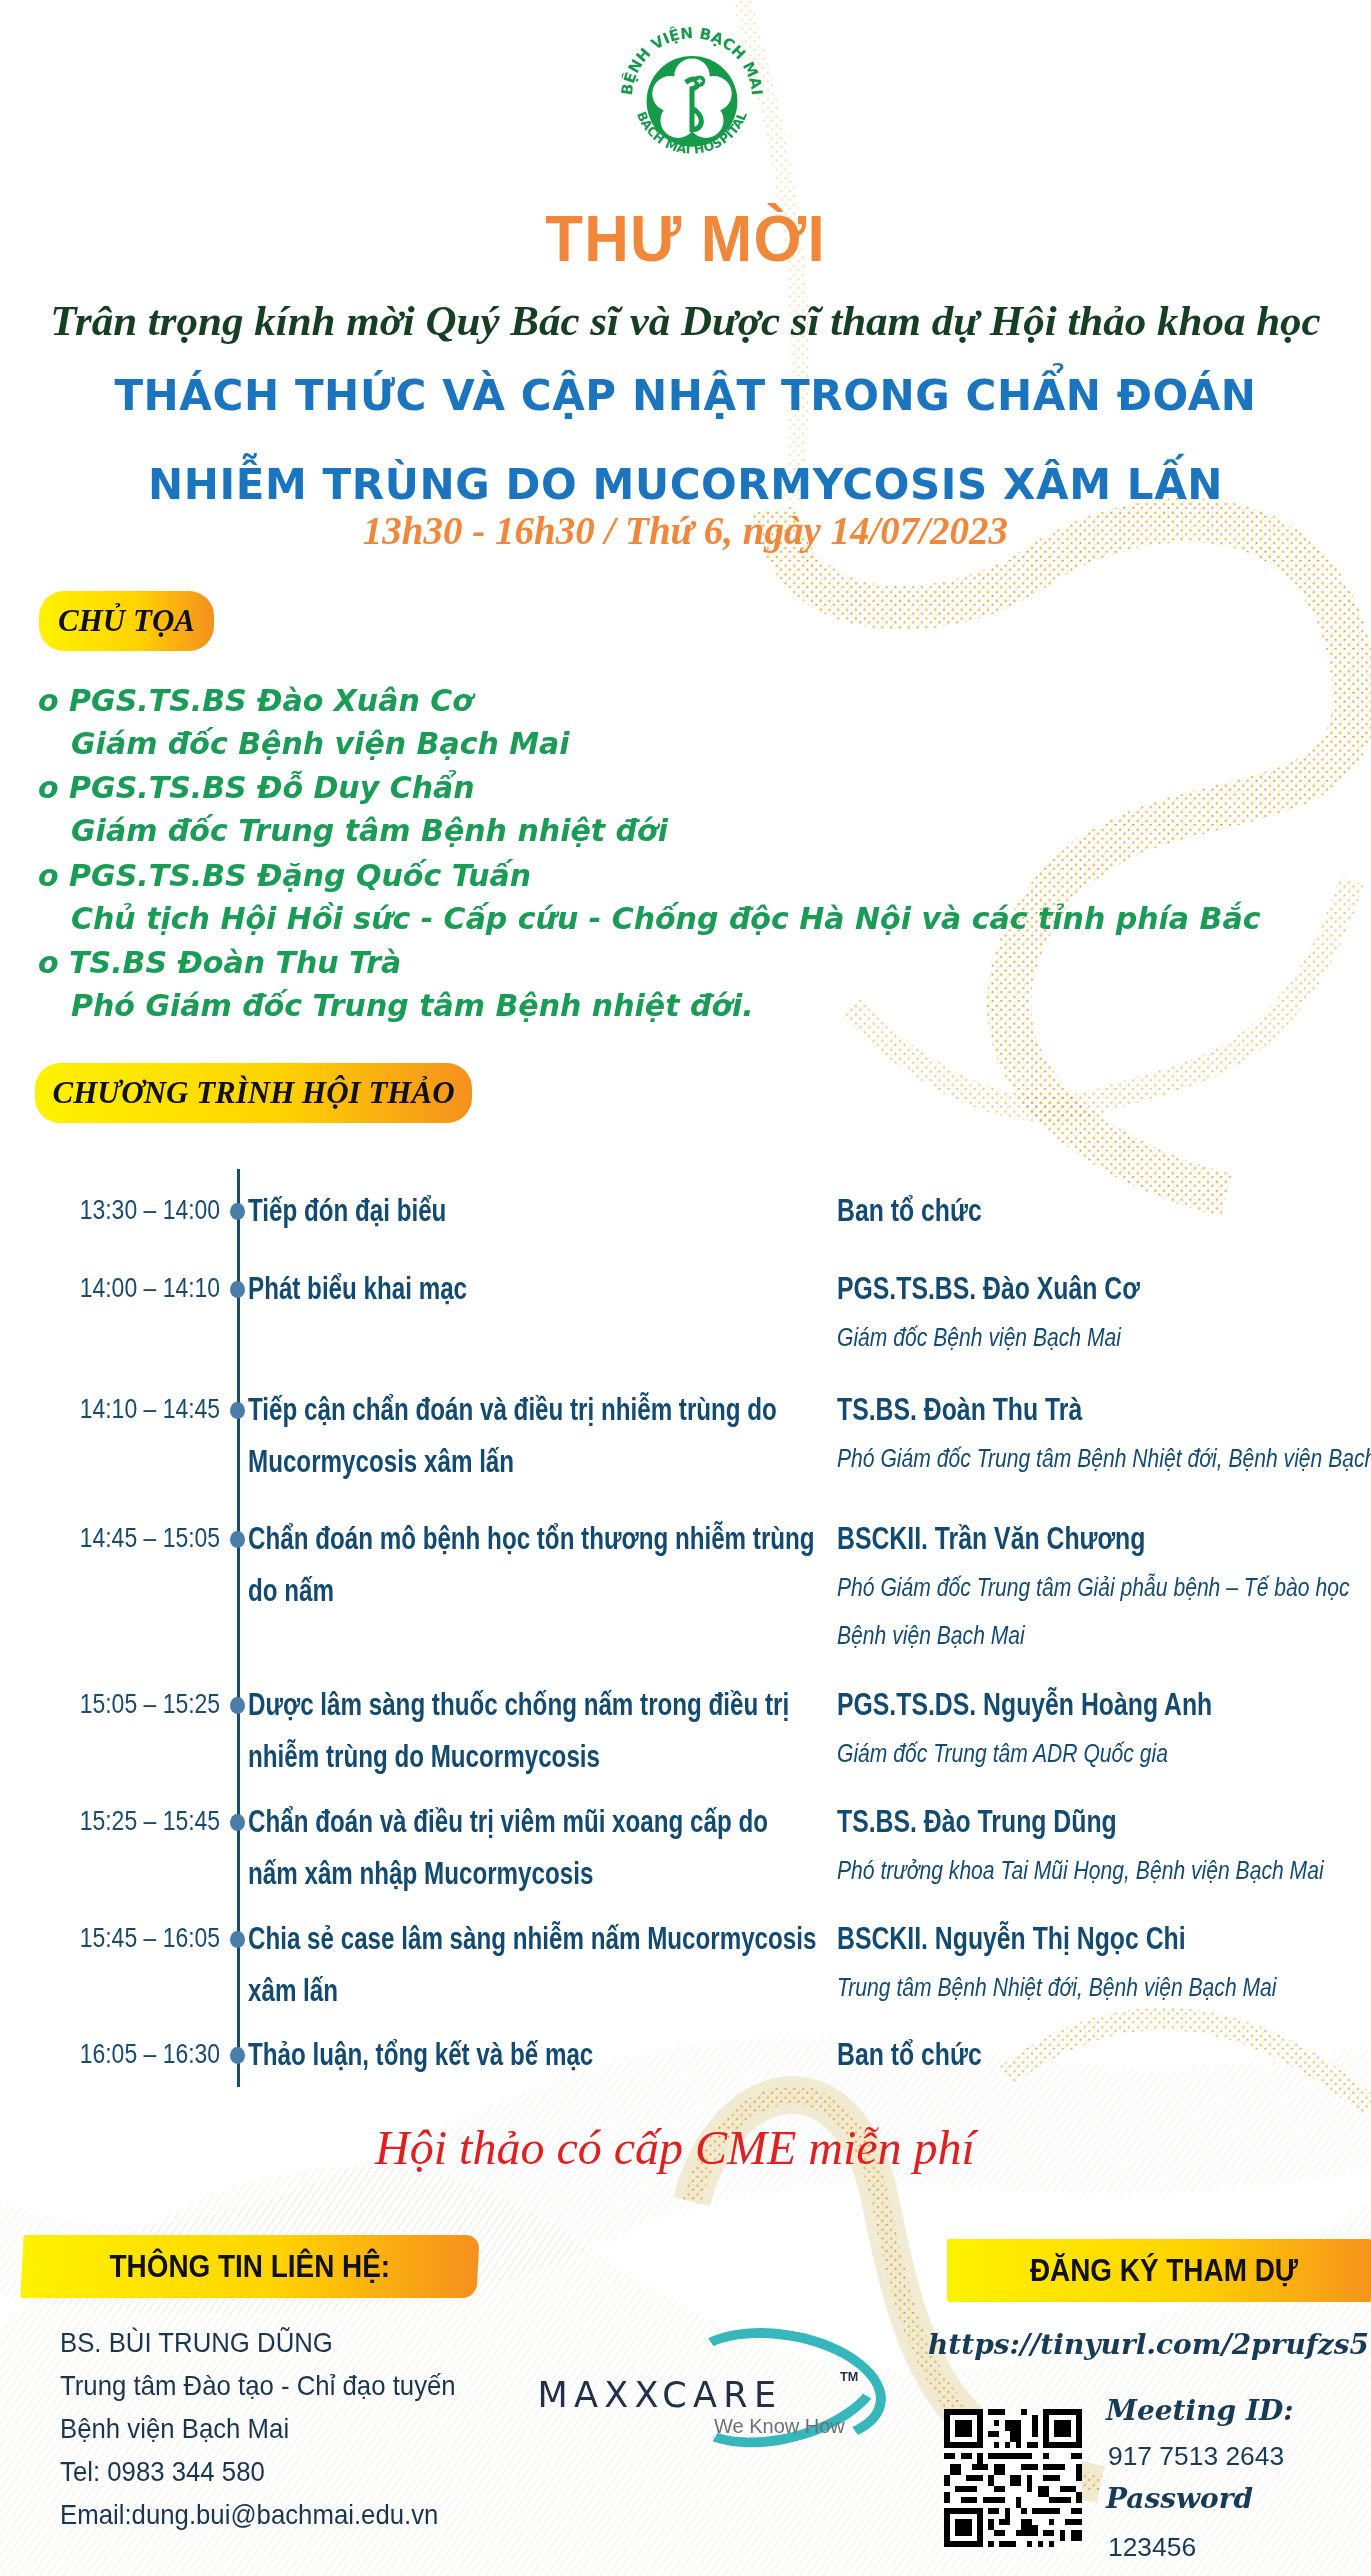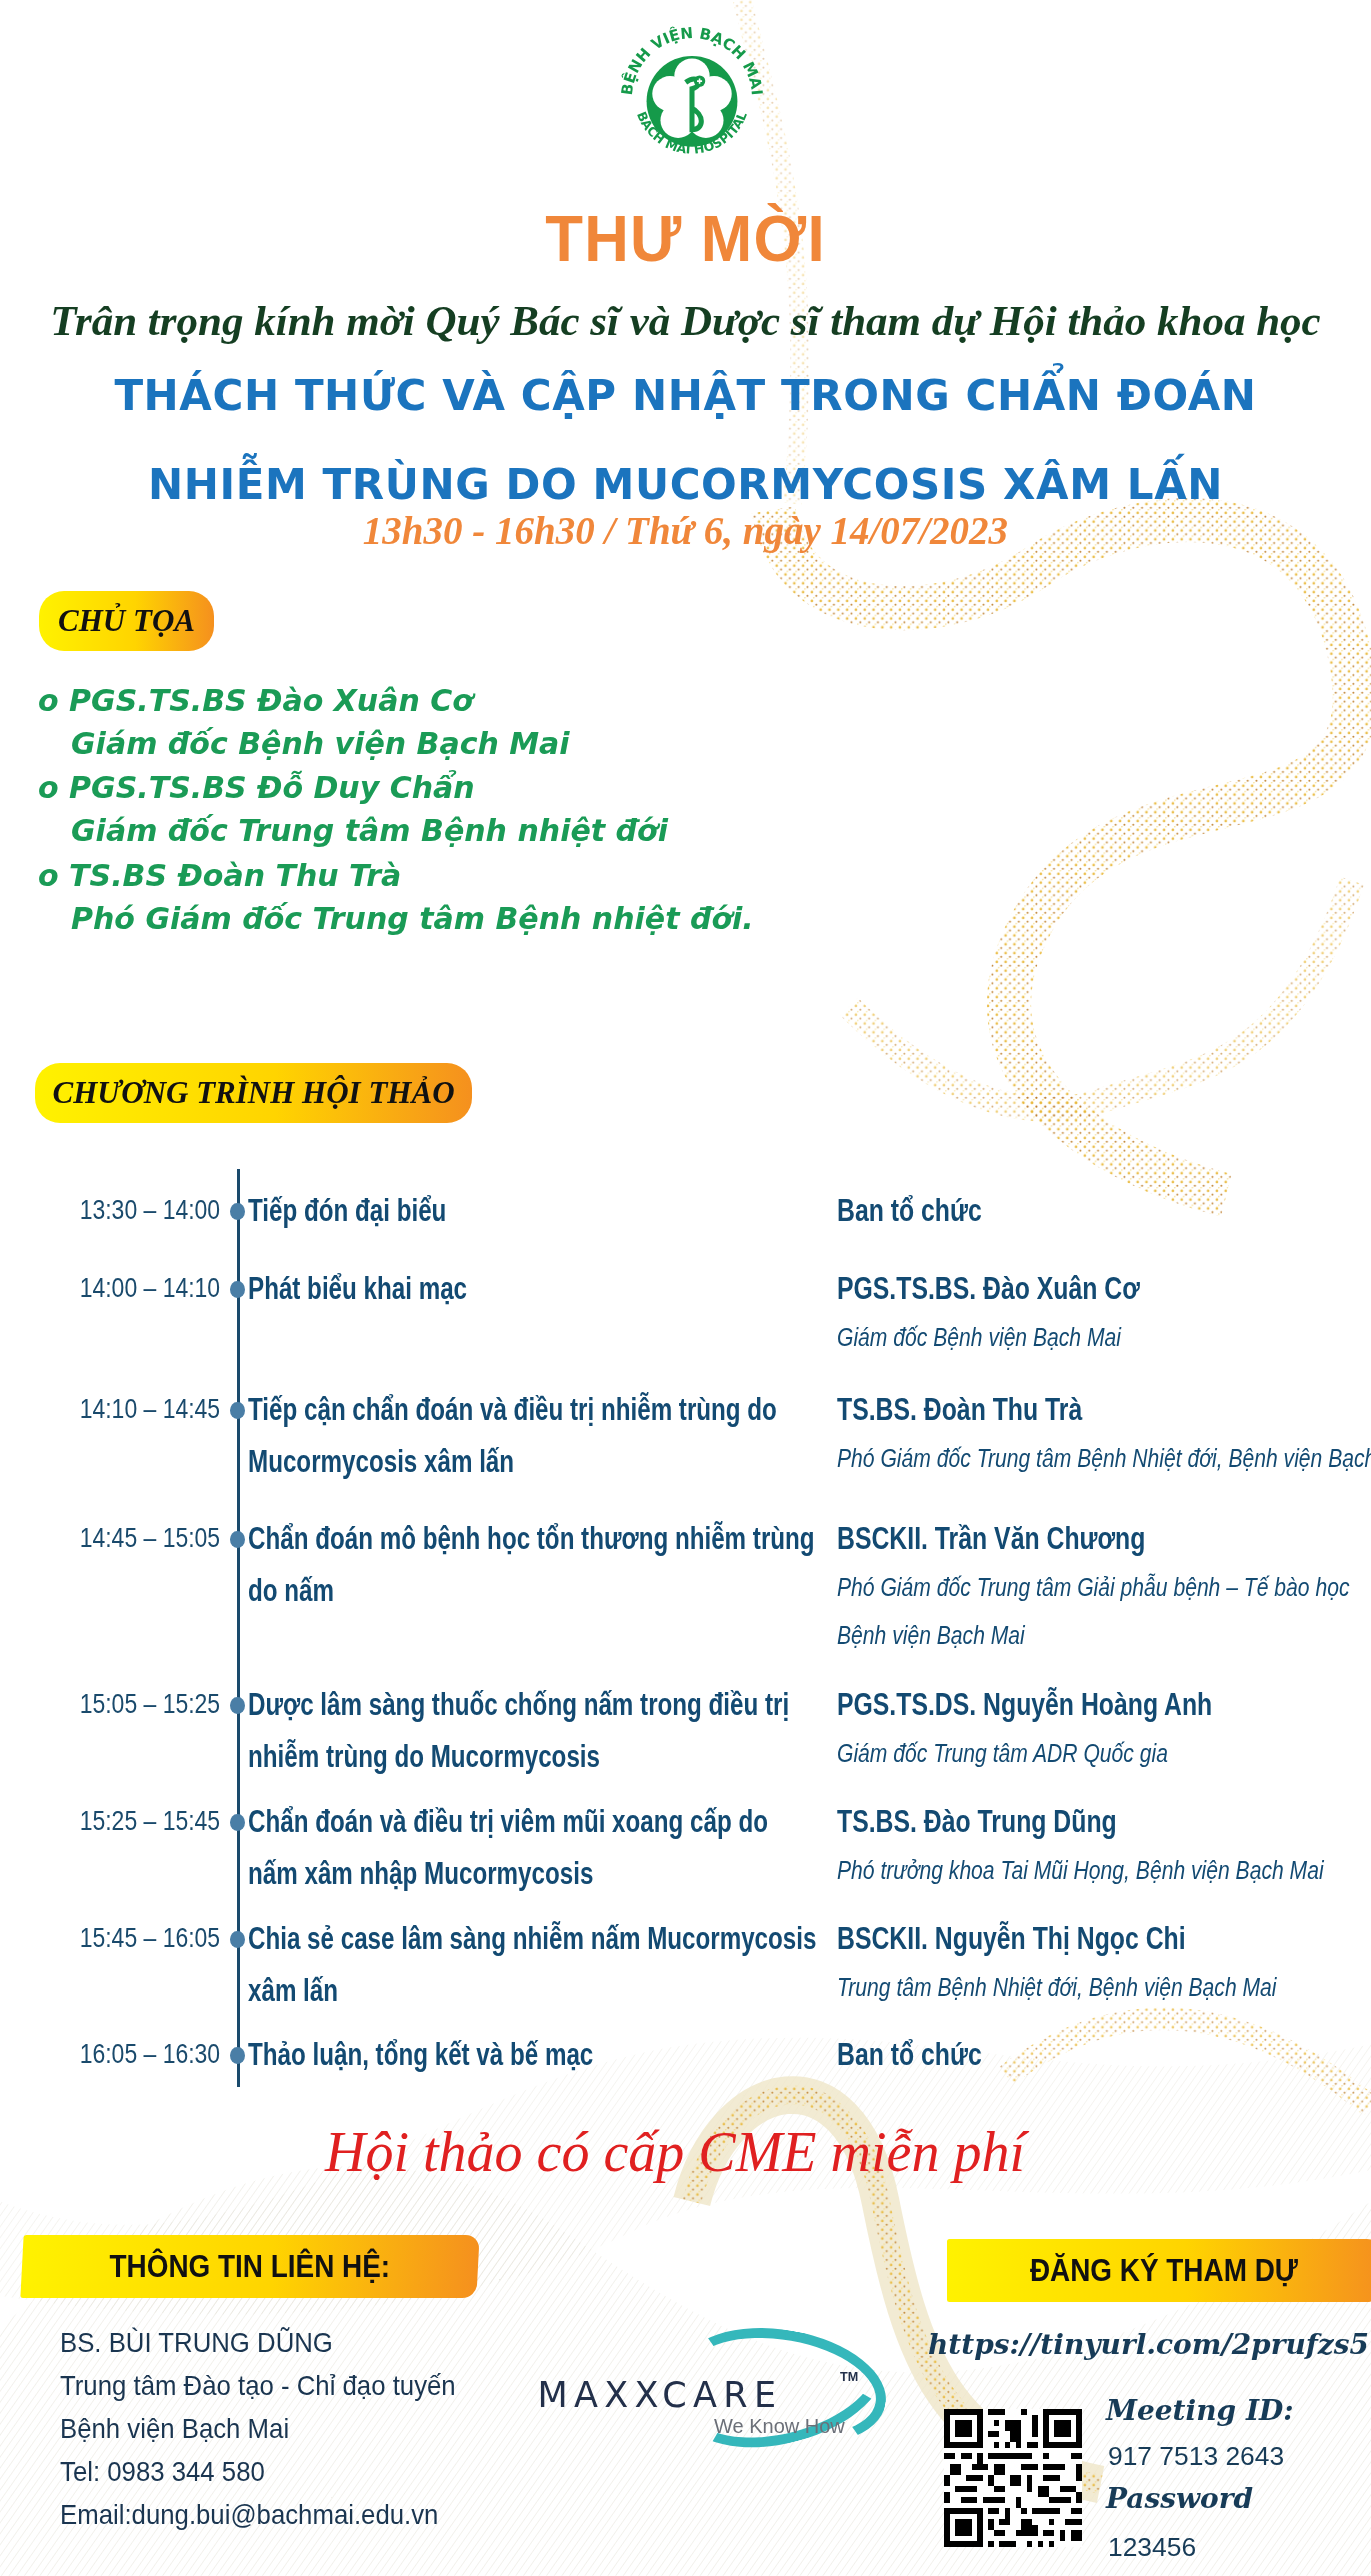--- a/index.html
+++ b/index.html
@@ -39,21 +39,21 @@
   .row { position: absolute; left: 0; width: 1371px; }
   .row .time { position: absolute; left: 50px; width: 165px; text-align: right; font-family: "Liberation Sans", sans-serif; font-size: 28px; color: #1a4a6c; transform: scaleX(0.82); transform-origin: right center; white-space: nowrap; }
   .row .dot { position: absolute; left: 230px; top: 8.8px; width: 15px; height: 17.6px; border-radius: 50%; background: #4a7ea6; }
   .row .topic { position: absolute; left: 248px; width: 566px; font-family: "Liberation Sans", sans-serif; font-weight: 700; font-size: 31px; line-height: 52px; color: #134a72; transform: scaleX(0.78); transform-origin: left top; }
   .row .topic span { display: block; white-space: nowrap; }
   .row .speaker { position: absolute; left: 837px; width: 629px; transform: scaleX(0.80); transform-origin: left top; }
   .row .speaker-name { font-family: "Liberation Sans", sans-serif; font-weight: 700; font-size: 31px; line-height: 44px; color: #134a72; white-space: nowrap; }
   .row .speaker-role { font-family: "Liberation Sans", sans-serif; font-style: italic; font-size: 26.4px; line-height: 52px; color: #134a72; white-space: nowrap; }
 
   
-  .cme { left: 0; width: 1350px; top: 2120px; text-align: center; font-family: "Liberation Serif", serif; font-style: italic; font-size: 56px; color: #e02020; }
+  .cme { left: 0; width: 1350px; top: 2120px; text-align: center; font-family: "Liberation Serif", serif; font-style: italic; font-size: 48px; color: #e02020; }
 
   
   .contact-lines { left: 60px; top: 2321px; }
   .contact-line { font-family: "Liberation Sans", sans-serif; font-size: 28px; line-height: 43px; color: #1a3550; white-space: nowrap; transform: scaleX(0.92); transform-origin: left center; }
 
   
   .maxx { left: 525px; top: 2321px; width: 352px; height: 126px; }
   .maxx-arc { position: absolute; left: 154px; top: 8.8px; width: 208px; height: 113px; border-radius: 50%; border: 10px solid #35b7bb; border-left-color: transparent; border-bottom-color: transparent; transform: rotate(10deg); }
   .maxx-arc2 { position: absolute; left: 154px; top: 8.8px; width: 208px; height: 113px; border-radius: 50%; border: 10px solid transparent; border-bottom-color: #35b7bb; transform: rotate(-15deg); }
   .maxx-word { position: absolute; left: 12.6px; top: 54px; font-family: "DejaVu Sans", sans-serif; font-size: 35px; letter-spacing: 6.3px; color: #23304a; font-weight: 400; }
@@ -125,20 +125,24 @@
 
 <div class="badge chair">CHỦ TỌA</div>
 <div class="abs chairs">
   <div class="chair-item">
     <div class="chair-name">o PGS.TS.BS Đào Xuân Cơ</div>
     <div class="chair-role">Giám đốc Bệnh viện Bạch Mai</div>
   </div>
   <div class="chair-item">
     <div class="chair-name">o PGS.TS.BS Đỗ Duy Chẩn</div>
     <div class="chair-role">Giám đốc Trung tâm Bệnh nhiệt đới</div>
+  </div>
+  <div class="chair-item">
+    <div class="chair-name">o PGS.TS.BS Đặng Quốc Tuấn</div>
+    <div class="chair-role">Chủ tịch Hội Hồi sức - Cấp cứu - Chống độc Hà Nội và các tỉnh phía Bắc</div>
   </div>
   <div class="chair-item">
     <div class="chair-name">o TS.BS Đoàn Thu Trà</div>
     <div class="chair-role">Phó Giám đốc Trung tâm Bệnh nhiệt đới.</div>
   </div>
 </div>
 
 <div class="badge program">CHƯƠNG TRÌNH HỘI THẢO</div>
 <div class="abs timeline-line"></div>
 

